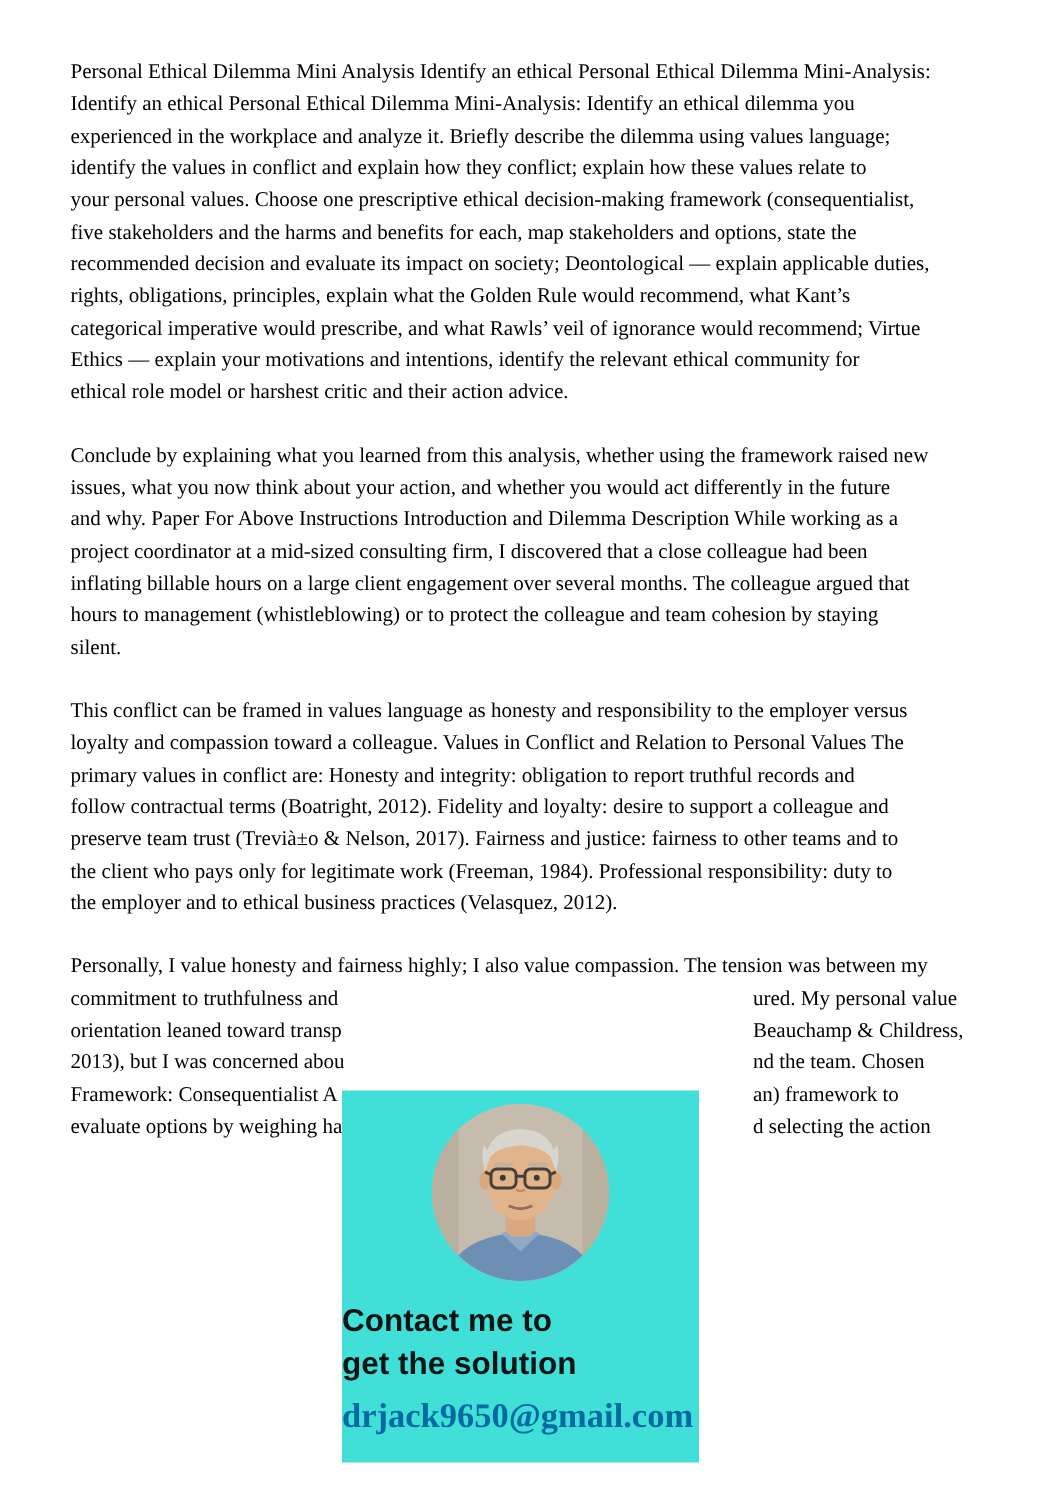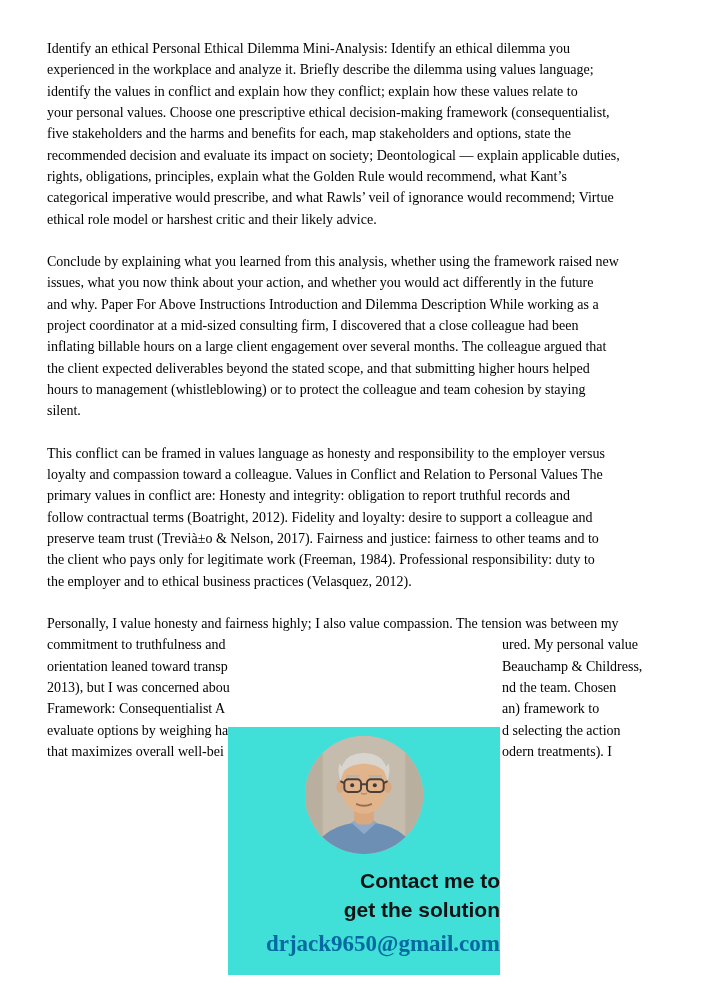--- a/index.html
+++ b/index.html
@@ -25,24 +25,24 @@
     line-height: 21.33px;
     white-space: nowrap;
   }
   .split { position: relative; }
   .frag-right { position: absolute; left: 455px; top: 0; }
 
   .overlay {
     position: absolute;
     left: 228px;
     top: 727px;
-    width: 272px;
+    width: 238px;
     height: 248px;
     background: #40e0d8;
-    text-align: right;
+    text-align: left;
   }
   .photo {
     width: 118px;
     height: 118px;
     border-radius: 50%;
     overflow: hidden;
     margin: 9px auto 0;
     background: #c6bcae;
   }
   .photo svg { display: block; width: 100%; height: 100%; }
@@ -62,37 +62,38 @@
     color: #0369a1;
   }
 </style>
 </head>
 <body>
 
 <div class="page">
 
   <div class="textcol">
     <div class="para">
+        <div class="tline">Personal Ethical Dilemma Mini Analysis Identify an ethical Personal Ethical Dilemma Mini-Analysis:</div>
         <div class="tline">Identify an ethical Personal Ethical Dilemma Mini-Analysis: Identify an ethical dilemma you</div>
         <div class="tline">experienced in the workplace and analyze it. Briefly describe the dilemma using values language;</div>
         <div class="tline">identify the values in conflict and explain how they conflict; explain how these values relate to</div>
         <div class="tline">your personal values. Choose one prescriptive ethical decision-making framework (consequentialist,</div>
         <div class="tline">five stakeholders and the harms and benefits for each, map stakeholders and options, state the</div>
         <div class="tline">recommended decision and evaluate its impact on society; Deontological — explain applicable duties,</div>
         <div class="tline">rights, obligations, principles, explain what the Golden Rule would recommend, what Kant’s</div>
         <div class="tline">categorical imperative would prescribe, and what Rawls’ veil of ignorance would recommend; Virtue</div>
-        <div class="tline">ethical role model or harshest critic and their likely advice.</div>
+        <div class="tline">Ethics — explain your motivations and intentions, identify the relevant ethical community for</div>
+        <div class="tline">ethical role model or harshest critic and their action advice.</div>
       </div>
     <div class="para">
         <div class="tline">Conclude by explaining what you learned from this analysis, whether using the framework raised new</div>
         <div class="tline">issues, what you now think about your action, and whether you would act differently in the future</div>
         <div class="tline">and why. Paper For Above Instructions Introduction and Dilemma Description While working as a</div>
         <div class="tline">project coordinator at a mid-sized consulting firm, I discovered that a close colleague had been</div>
         <div class="tline">inflating billable hours on a large client engagement over several months. The colleague argued that</div>
-        <div class="tline">the client expected deliverables beyond the stated scope, and that submitting higher hours helped</div>
         <div class="tline">hours to management (whistleblowing) or to protect the colleague and team cohesion by staying</div>
         <div class="tline">silent.</div>
       </div>
     <div class="para">
         <div class="tline">This conflict can be framed in values language as honesty and responsibility to the employer versus</div>
         <div class="tline">loyalty and compassion toward a colleague. Values in Conflict and Relation to Personal Values The</div>
         <div class="tline">primary values in conflict are: Honesty and integrity: obligation to report truthful records and</div>
         <div class="tline">follow contractual terms (Boatright, 2012). Fidelity and loyalty: desire to support a colleague and</div>
         <div class="tline">preserve team trust (Trevià±o &amp; Nelson, 2017). Fairness and justice: fairness to other teams and to</div>
         <div class="tline">the client who pays only for legitimate work (Freeman, 1984). Professional responsibility: duty to</div>
@@ -114,24 +115,20 @@
         <span class="frag-left">2013), but I was concerned abou</span>
         <span class="frag-right">nd the team. Chosen</span>
       </div>
       <div class="tline split">
         <span class="frag-left">Framework: Consequentialist A</span>
         <span class="frag-right">an) framework to</span>
       </div>
       <div class="tline split">
         <span class="frag-left">evaluate options by weighing ha</span>
         <span class="frag-right">d selecting the action</span>
-      </div>
-      <div class="tline split">
-        <span class="frag-left">that maximizes overall well-bei</span>
-        <span class="frag-right">odern treatments). I</span>
       </div>
     </div>
   </div>
 
   <div class="overlay" style="background: rgb(64, 224, 216);">
     <div class="photo">
       <svg viewBox="0 0 120 120" xmlns="http://www.w3.org/2000/svg">
         <rect width="120" height="120" fill="#c6bcae"></rect>
         <rect x="0" y="0" width="18" height="120" fill="#b9af9f"></rect>
         <rect x="102" y="0" width="18" height="120" fill="#b9af9f"></rect>

